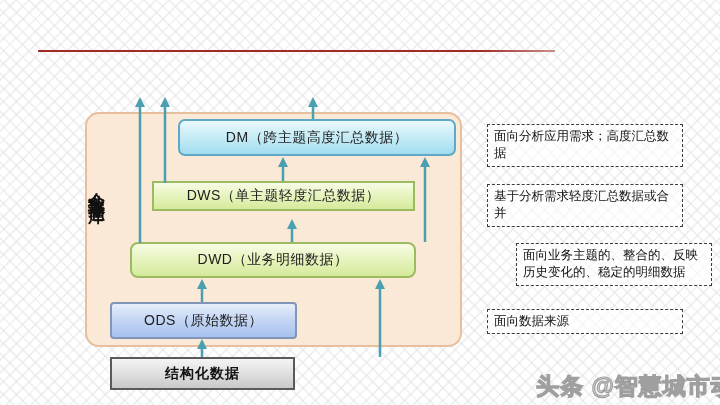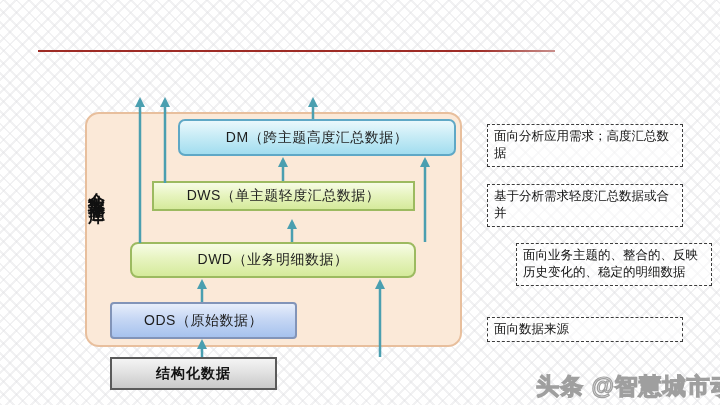--- a/index.html
+++ b/index.html
@@ -68,30 +68,30 @@
     border:2px solid #8294b8;border-radius:4px;
   }
   .source{
     position:absolute;top:357px;height:33px;
     background:linear-gradient(180deg,#f4f4f4 0%,#e2e2e2 45%,#c9c9c9 100%);
     border:2px solid #5a5a5a;
     display:flex;align-items:center;justify-content:center;
     font-size:14px;font-weight:bold;color:#111;
     box-sizing:border-box;z-index:2;letter-spacing:1px;
   }
-  .source.s1{left:110px;width:167px;}
+  .source.s1{left:110px;width:185px;}
   .source.s2{left:305px;width:155px;}
   .annotation{
     position:absolute;left:487px;width:196px;
     border:1.5px dashed #3c3c3c;
     padding:3px 6px;box-sizing:border-box;
     font-size:12.5px;color:#111;line-height:1.38;
     background:rgba(255,255,255,0.55);z-index:2;
   }
-  .a1{top:124px;} .a2{top:184px;} .a3{top:243px;margin-left:29px;} .a4{top:309px;margin-top:8px;} .a5{top:359px;}
+  .a1{top:124px;} .a2{top:184px;} .a3{top:243px;margin-left:29px;} .a4{top:309px;} .a5{top:359px;}
   svg.arrows{position:absolute;left:0;top:0;z-index:3;pointer-events:none;}
   .watermark{
     position:absolute;left:536px;top:371px;z-index:4;
     font-size:23px;font-weight:bold;letter-spacing:1px;
     color:rgba(190,190,190,0.35);
     -webkit-text-stroke:1.2px #9f9f9f;
     white-space:nowrap;
   }
 </style>
 </head>

